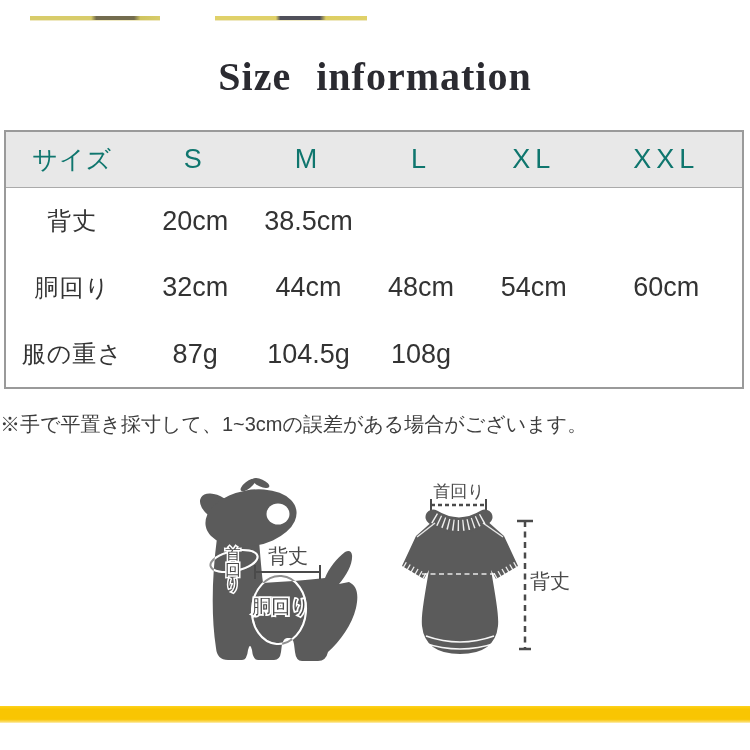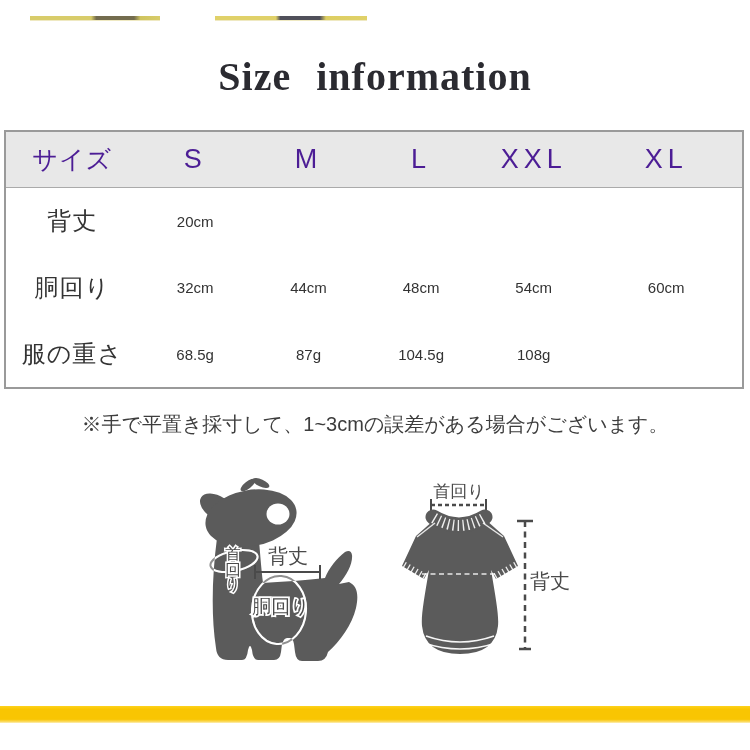--- a/index.html
+++ b/index.html
@@ -37,30 +37,30 @@
     display:grid;
     grid-template-columns:18% 15.4% 15.4% 15.2% 15.4% 20.6%;
     align-items:center;
   }
   .thead{
     height:55px;background:var(--table-header-bg,#e8e8e8);
     border-bottom:1px solid #aaaaaa;
   }
   .tbody-row{height:66.5px;}
   .tcell{
-    text-align:center;font-size:15px;color:#333;
+    text-align:center;font-size:27px;color:#333;
     white-space:nowrap;
   }
-  .thead .tcell{font-size:27px;letter-spacing:5px;color:#4c1d95;}
+  .thead .tcell{font-size:27px;letter-spacing:5px;color:#0f766e;}
   .thead .tcell.first{font-size:25px;letter-spacing:1px;}
   .tbody-row .tcell.first{font-size:24px;letter-spacing:1px;}
   
   .note{
     position:absolute;top:394px;left:0;width:750px;
-    text-align:center;font-size:20px;line-height:28px;color:#3d3d3d;
+    font-size:20px;line-height:28px;color:#3d3d3d;
   }
   
   #illustration{position:absolute;left:0;top:440px;}
   
   .bottom-bar{
     position:absolute;left:0;top:690px;width:750px;height:17px;
     background:linear-gradient(180deg,#fdd droppings 0%,#f9c502 20%,#f9c502 78%,#fbda5e 92%,#fdf0bb 100%);
     background:linear-gradient(180deg,#fdd21c 0%,#f9c502 20%,#f9c502 78%,#fbda5e 92%,#fdf0bb 100%);
   }
 </style>
@@ -73,41 +73,41 @@
   <div class="frag" id="frag-b"></div>
 
   <div class="page-title">Size information</div>
 
   <div class="size-table">
     <div class="trow thead">
       <div class="tcell first">サイズ</div>
       <div class="tcell">S</div>
       <div class="tcell">M</div>
       <div class="tcell">L</div>
+      <div class="tcell">XL</div>
       <div class="tcell">XXL</div>
-      <div class="tcell">XL</div>
     </div>
 
     <div class="trow tbody-row">
       <div class="tcell first">背丈</div>
       <div class="tcell">20cm</div>
+      <div class="tcell">38.5cm</div>
     </div>
 
     <div class="trow tbody-row">
       <div class="tcell first">胴回り</div>
       <div class="tcell">32cm</div>
       <div class="tcell">44cm</div>
       <div class="tcell">48cm</div>
       <div class="tcell">54cm</div>
       <div class="tcell">60cm</div>
     </div>
 
     <div class="trow tbody-row">
       <div class="tcell first">服の重さ</div>
-      <div class="tcell">68.5g</div>
       <div class="tcell">87g</div>
       <div class="tcell">104.5g</div>
       <div class="tcell">108g</div>
     </div>
   </div>
 
   <div class="note">※手で平置き採寸して、1~3cmの誤差がある場合がございます。</div>
 
   <svg id="illustration" width="750" height="255" viewBox="0 440 750 255" xmlns="http://www.w3.org/2000/svg">
 

